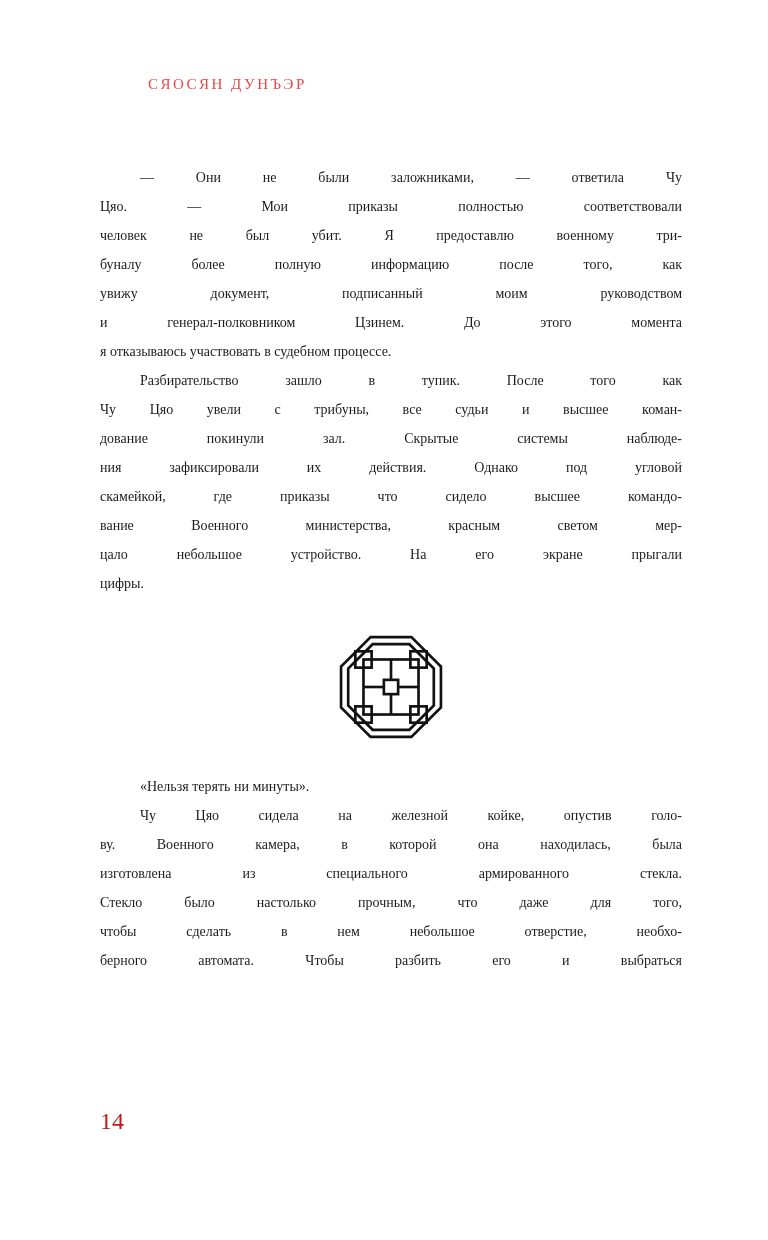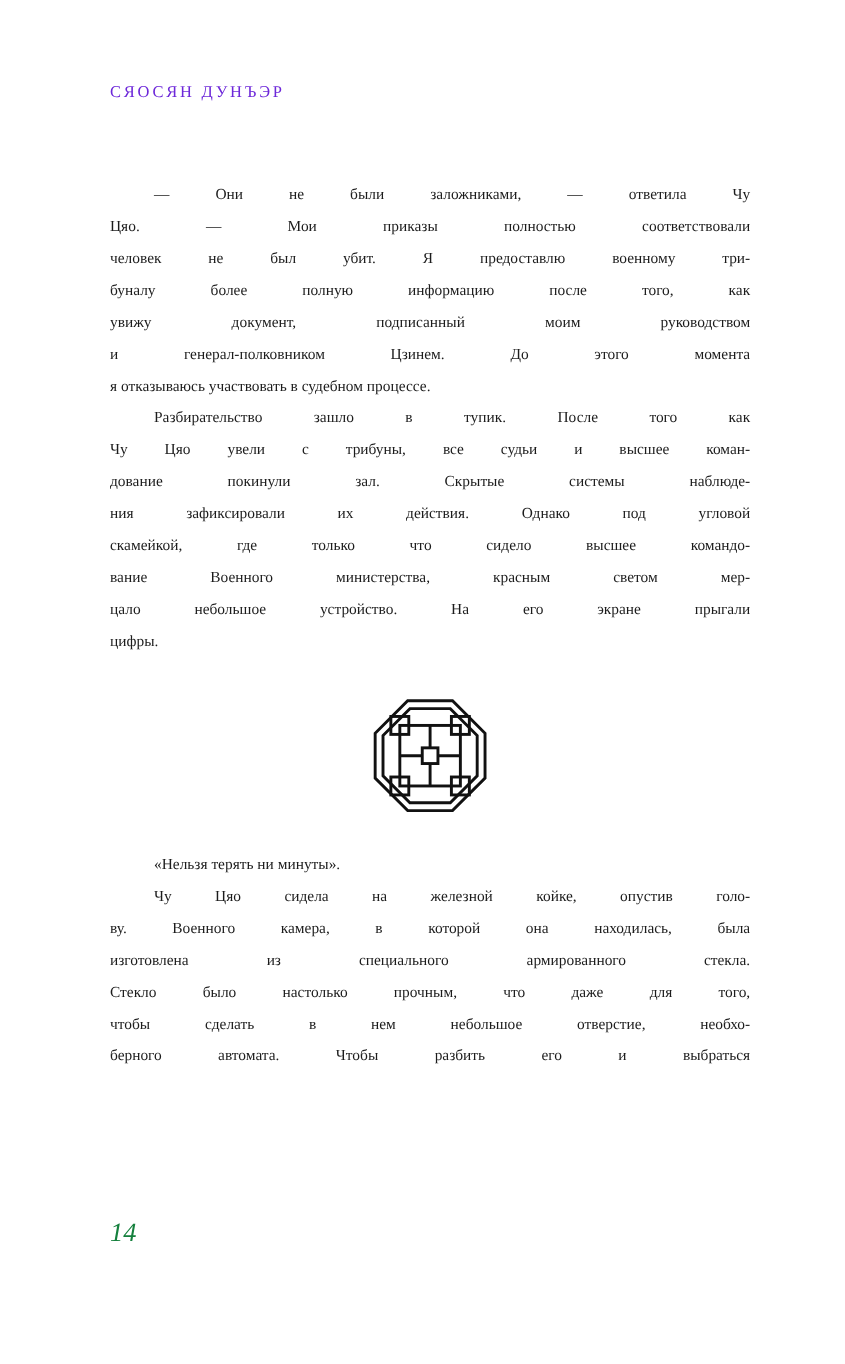--- a/index.html
+++ b/index.html
@@ -18,22 +18,23 @@
     position: relative;
     box-sizing: border-box;
     width: 768px;
     height: 1240px;
     padding: 76px 86px 0 100px;
     background: #ffffff;
   }
   .running-head {
     font-size: 15px;
     letter-spacing: 2.5px;
-    color: #6d28d9;
+    color: #ef4444;
     font-weight: normal;
+    margin-left: 48px;
   }
   .text-block {
     margin-top: 70px;
     font-size: 14px;
     line-height: 29px;
   }
   .paragraph { margin: 0; }
   .line {
     text-align: justify;
     text-align-last: justify;
@@ -45,22 +46,21 @@
     display: flex;
     justify-content: center;
     margin: 36px 0 32px 0;
   }
   .ornament-wrap svg { display: block; }
   .page-number {
     position: absolute;
     left: 100px;
     top: 1108px;
     font-size: 24px;
-    color: #15803d;
-    font-style: italic;
+    color: #b91c1c;
   }
 </style>
 </head>
 <body>
 
 <div class="page">
 
   <div class="running-head">СЯОСЯН ДУНЪЭР</div>
 
   <div class="text-block">
@@ -73,21 +73,21 @@
         <div class="line">увижу документ, подписанный моим руководством</div>
         <div class="line">и генерал-полковником Цзинем. До этого момента</div>
         <div class="line last">я отказываюсь участвовать в судебном процессе.</div>
       </div>
 
     <div class="paragraph">
         <div class="line indent">Разбирательство зашло в тупик. После того как</div>
         <div class="line">Чу Цяо увели с трибуны, все судьи и высшее коман-</div>
         <div class="line">дование покинули зал. Скрытые системы наблюде-</div>
         <div class="line">ния зафиксировали их действия. Однако под угловой</div>
-        <div class="line">скамейкой, где только что сидело высшее командо-</div>
+        <div class="line">скамейкой, где приказы что сидело высшее командо-</div>
         <div class="line">вание Военного министерства, красным светом мер-</div>
         <div class="line">цало небольшое устройство. На его экране прыгали</div>
         <div class="line last">цифры.</div>
       </div>
 
     <div class="ornament-wrap">
       <span>
         <svg width="106" height="106" viewBox="0 0 104 104" fill="none" stroke="#111111" stroke-width="2.6" stroke-linejoin="miter">
 
           <polygon points="32,3 72,3 101,32 101,72 72,101 32,101 3,72 3,32"></polygon>

